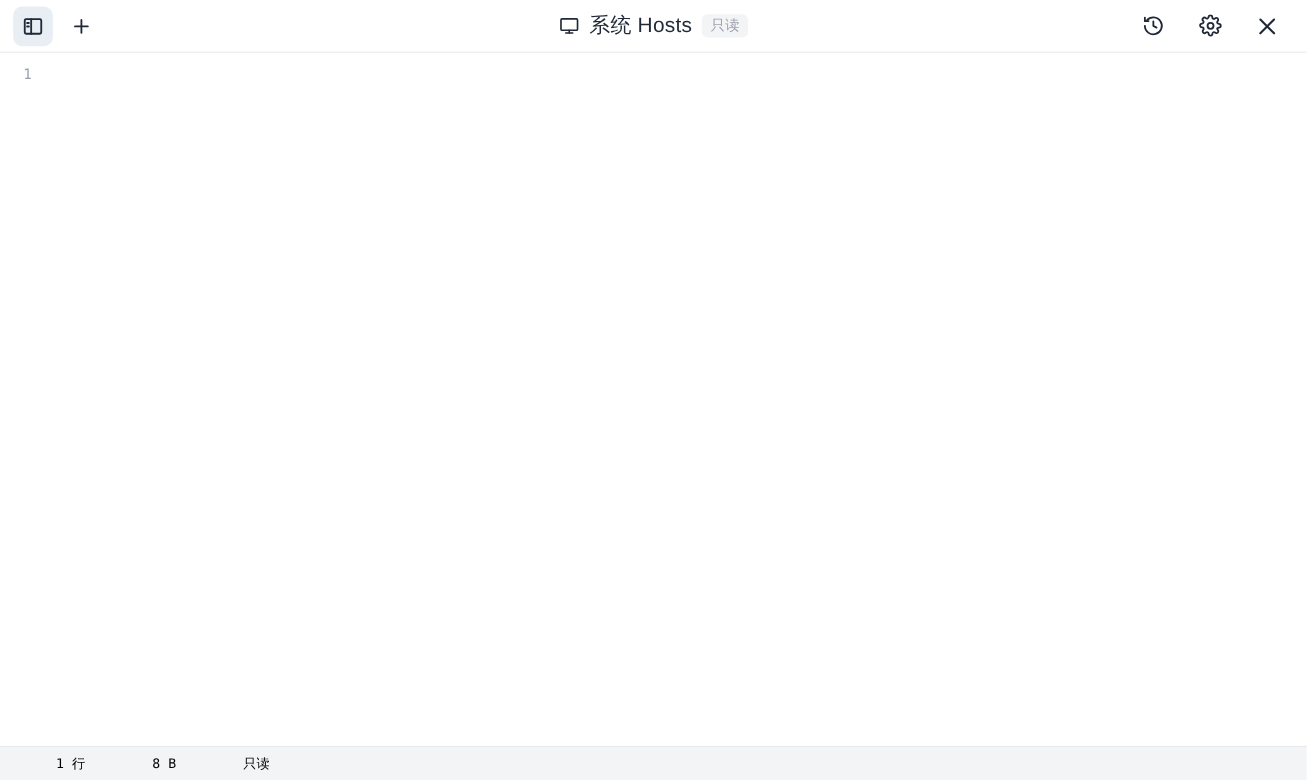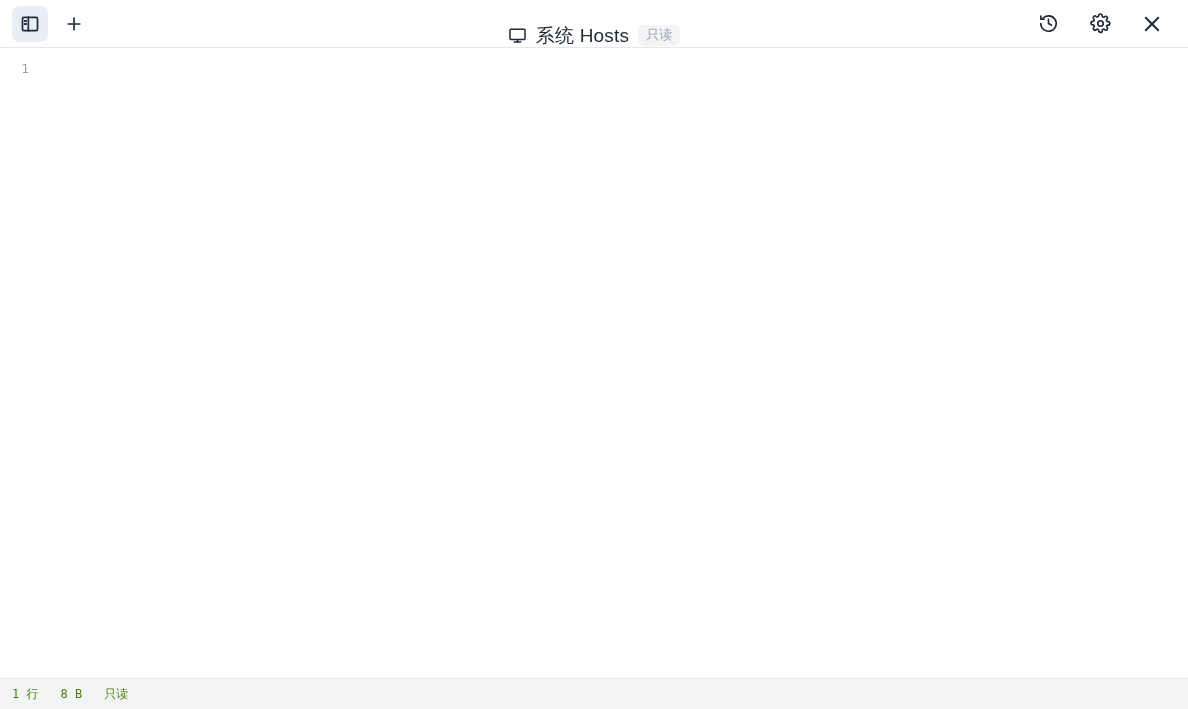--- a/index.html
+++ b/index.html
@@ -50,21 +50,21 @@
     color: #1f2937;
     padding: 0;
   }
   .icon-btn svg { display: block; }
   .icon-btn.active { background: #e8eef4; }
 
   .titlebar-center {
     position: absolute;
     left: 0;
     right: 0;
-    top: 12px;
+    top: 0;
     height: 47px;
     display: flex;
     align-items: center;
     justify-content: center;
     gap: 9px;
     pointer-events: none;
   }
   .title-icon {
     color: #1f2937;
     display: flex;
@@ -141,23 +141,24 @@
     background: #f3f4f6;
     border-top: 1px solid #e5e7eb;
     display: flex;
     align-items: center;
     padding: 0 12px;
     gap: 22px;
   }
   .status-item {
     font-family: "DejaVu Sans Mono", "Liberation Mono", monospace;
     font-size: 12px;
-    color: #4d7c0f;
+    color: #000000;
     line-height: 1;
     white-space: nowrap;
+    margin-left: 39px;
   }
 </style>
 </head>
 <body>
 
 <div class="app">
 
   <div class="titlebar">
 
     <div class="titlebar-left">

